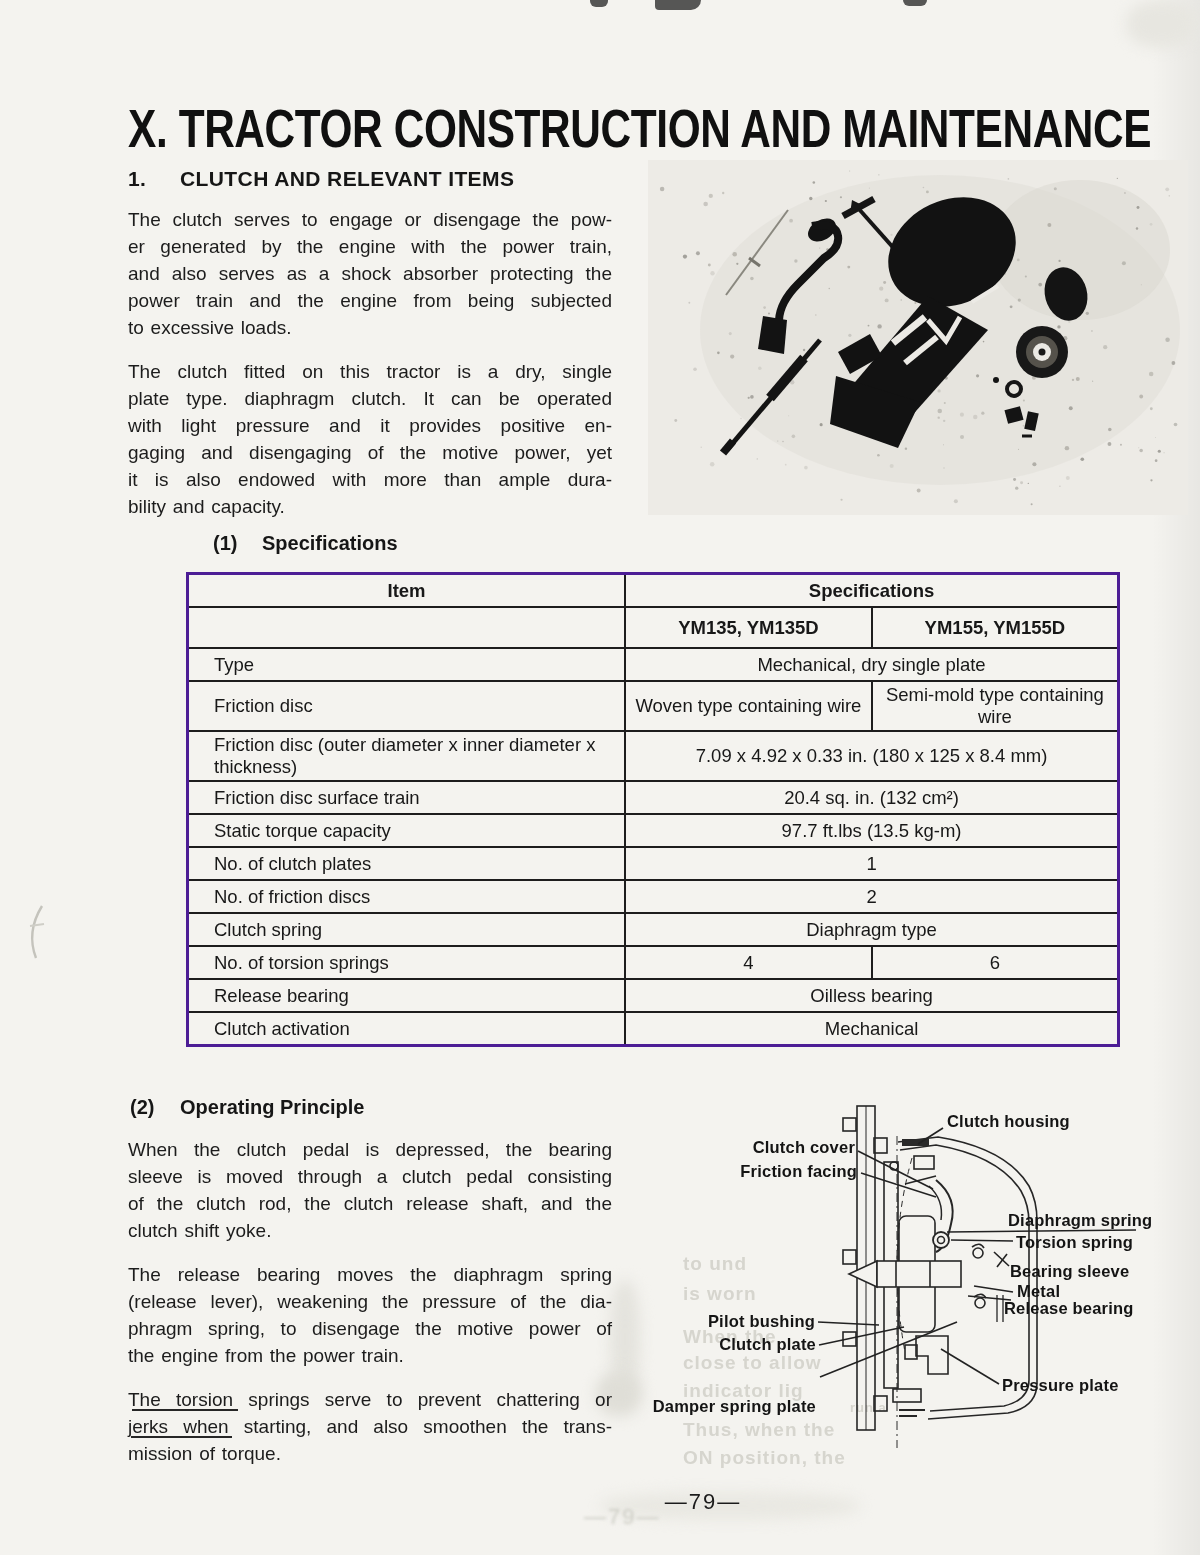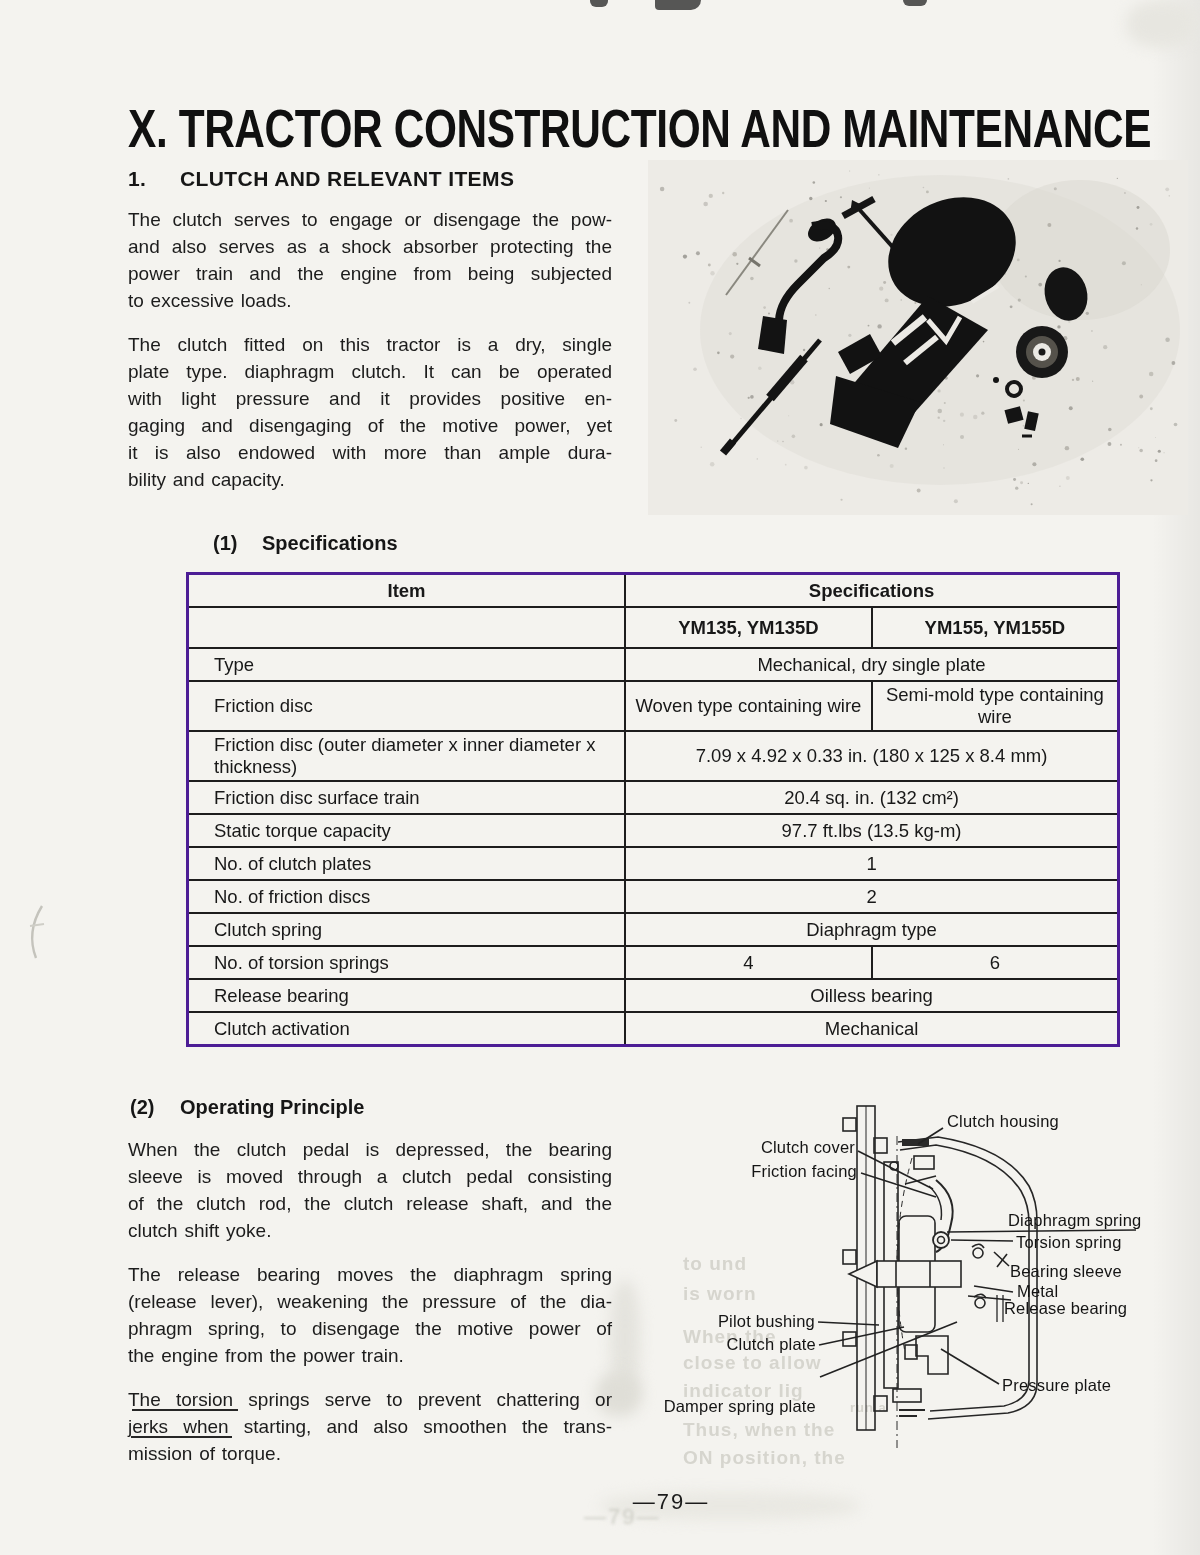--- a/index.html
+++ b/index.html
@@ -21,27 +21,27 @@
   #spec-head .num{width:49px}
   #op-head{left:130px;top:1096px}
   #op-head .num{width:50px}
   table#spec{position:absolute;left:186px;top:572px;width:934px;border-collapse:collapse;
              table-layout:fixed;border:3px solid #4c1d95;background:transparent;font-size:18.5px;color:#181818}
   #spec th,#spec td{border:2px solid #1d1d1d;padding:2px 8px;line-height:22px}
   #spec thead th{font-weight:bold;text-align:center;height:27px}
   #spec thead tr.sub th{height:35px}
   #spec td.item{text-align:left;padding-left:25px;height:27px}
   #spec td.val{text-align:center;height:27px}
-  .pagenum{position:absolute;left:616px;top:1489px;width:110px;text-align:center;
+  .pagenum{position:absolute;left:648px;top:1489px;width:110px;text-align:center;
            font-size:22px;letter-spacing:2px;color:#1b1b1b}
   .ghost{position:absolute;font-weight:bold;color:#d6d5ce;letter-spacing:1px;filter:blur(.5px);white-space:nowrap}
   .ghost-pageno{position:absolute;left:584px;top:1504px;font-size:22px;letter-spacing:2px;color:#ccccc4;filter:blur(1.5px)}
   .blob{position:absolute;border-radius:45%;filter:blur(7px)}
   .smudge{position:absolute;background:#2e2e2e;opacity:.8;border-radius:0 0 6px 6px}
-  .dlabel{position:absolute;font-size:16.5px;font-weight:normal;white-space:nowrap;color:#141414;letter-spacing:.2px}
+  .dlabel{position:absolute;font-size:16.5px;font-weight:bold;white-space:nowrap;color:#141414;letter-spacing:.2px}
   .penline{position:absolute;height:2px;background:#262626}
   svg{position:absolute}
   .ld{stroke:#222;stroke-width:1.6;fill:none}
   .dw{stroke:#262626;stroke-width:1.6;fill:none}
 </style>
 </head>
 <body>
 
 <div class="page-edge"></div>
 
@@ -74,20 +74,21 @@
 <h1 class="title">X. TRACTOR CONSTRUCTION AND MAINTENANCE</h1>
 
 <div class="h1row">
   <span class="num">1.</span>
   <span>CLUTCH AND RELEVANT ITEMS</span>
 </div>
 
 <div class="paras" id="sec1-paras">
   <div class="para">
       <div class="jl">The clutch serves to engage or disengage the pow-</div>
+      <div class="jl">er generated by the engine with the power train,</div>
       <div class="jl">and also serves as a shock absorber protecting the</div>
       <div class="jl">power train and the engine from being subjected</div>
       <div class="ll">to excessive loads.</div>
     </div>
   <div class="para">
       <div class="jl">The clutch fitted on this tractor is a dry, single</div>
       <div class="jl">plate type. diaphragm clutch.  It can be operated</div>
       <div class="jl">with light pressure and it provides positive en-</div>
       <div class="jl">gaging and disengaging of the motive power, yet</div>
       <div class="jl">it is also endowed with more than ample dura-</div>

